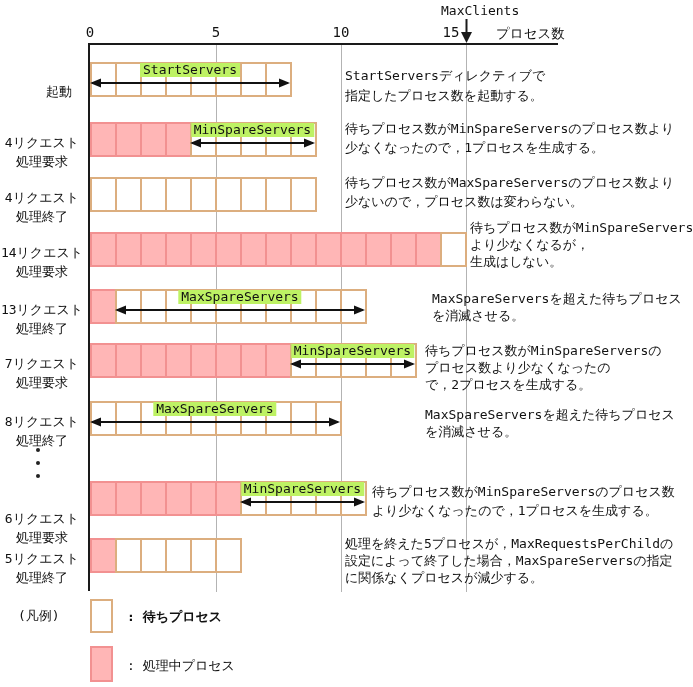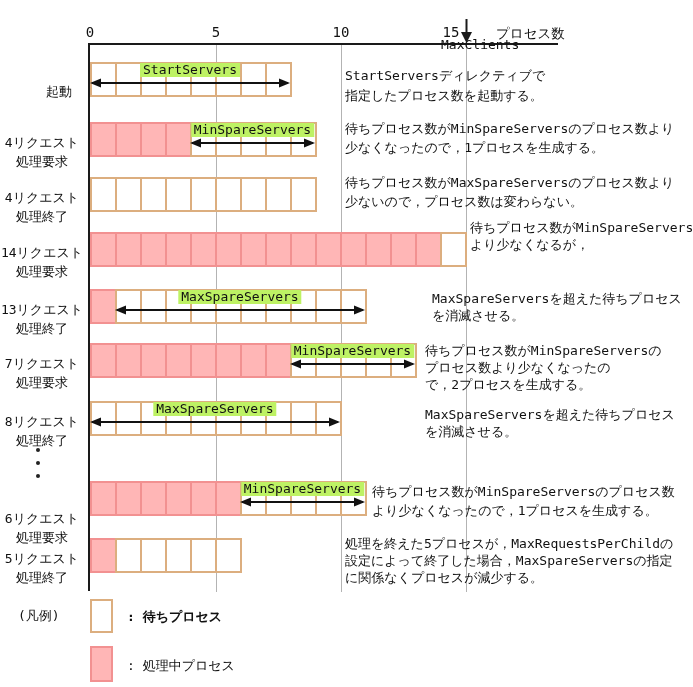--- a/index.html
+++ b/index.html
@@ -4,21 +4,21 @@
 <style>
   html,body{margin:0;padding:0;background:#fff;}
   body{font-family:"DejaVu Sans Mono","Liberation Sans",sans-serif;color:#111;}
   #diagram{position:relative;width:693px;height:687px;background:#fff;overflow:hidden;}
   .abs{position:absolute;}
   .gridline{position:absolute;width:1px;background:#b3b3b3;}
   .axis-h{position:absolute;height:2px;background:#1a1a1a;}
   .axis-v{position:absolute;width:2px;background:#1a1a1a;}
   .tick{position:absolute;font-size:14px;transform:translateX(-50%);white-space:nowrap;}
   .unitlabel{position:absolute;font-size:13.5px;white-space:nowrap;}
-  .maxclients{position:absolute;font-size:13px;white-space:nowrap;margin-top:34px;}
+  .maxclients{position:absolute;font-size:13px;white-space:nowrap;}
   .box{position:absolute;box-sizing:border-box;border:2px solid #dcae7f;background:#fff;}
   .box.busy{background:#ffb6b6;border-color:#f29191;}
   .rowlabel{position:absolute;left:0;width:84px;font-size:13px;line-height:19px;text-align:center;white-space:nowrap;margin-top:12px;}
   .rowlabel.single{text-align:right;padding-right:12px;box-sizing:border-box;}
   .arrowlabel{position:absolute;font-size:13px;line-height:14px;background:#bef264;padding:0 3px;transform:translateX(-50%);white-space:nowrap;}
   .annotation{position:absolute;font-size:13px;white-space:nowrap;}
   .legendbox{position:absolute;box-sizing:border-box;border:2px solid #dcae7f;background:#fff;}
   .legendbox.busy{background:#ffb6b6;border-color:#f29191;}
   .legendtext{position:absolute;font-size:13px;white-space:nowrap;}
   .dot{position:absolute;width:4px;height:4px;background:#222;border-radius:50%;}
@@ -129,20 +129,21 @@
       <div class="box busy" style="left: 290px; top: 232px; width: 27px; height: 35px;"></div>
       <div class="box busy" style="left: 315px; top: 232px; width: 27px; height: 35px;"></div>
       <div class="box busy" style="left: 340px; top: 232px; width: 27px; height: 35px;"></div>
       <div class="box busy" style="left: 365px; top: 232px; width: 27px; height: 35px;"></div>
       <div class="box busy" style="left: 390px; top: 232px; width: 27px; height: 35px;"></div>
       <div class="box busy" style="left: 415px; top: 232px; width: 27px; height: 35px;"></div>
       <div class="box" style="left: 440px; top: 232px; width: 27px; height: 35px;"></div>
       <div class="annotation" style="left: 470px; top: 219px; line-height: 17px;">
         <div>待ちプロセス数がMinSpareServers</div>
         <div>より少なくなるが，</div>
+        <div>生成はしない。</div>
       </div>
       <div class="rowlabel" style="top: 287.5px;">
         <div>13リクエスト</div>
         <div>処理終了</div>
       </div>
       <div class="box busy" style="left: 90px; top: 289px; width: 27px; height: 35px;"></div>
       <div class="box" style="left: 115px; top: 289px; width: 27px; height: 35px;"></div>
       <div class="box" style="left: 140px; top: 289px; width: 27px; height: 35px;"></div>
       <div class="box" style="left: 165px; top: 289px; width: 27px; height: 35px;"></div>
       <div class="box" style="left: 190px; top: 289px; width: 27px; height: 35px;"></div>

